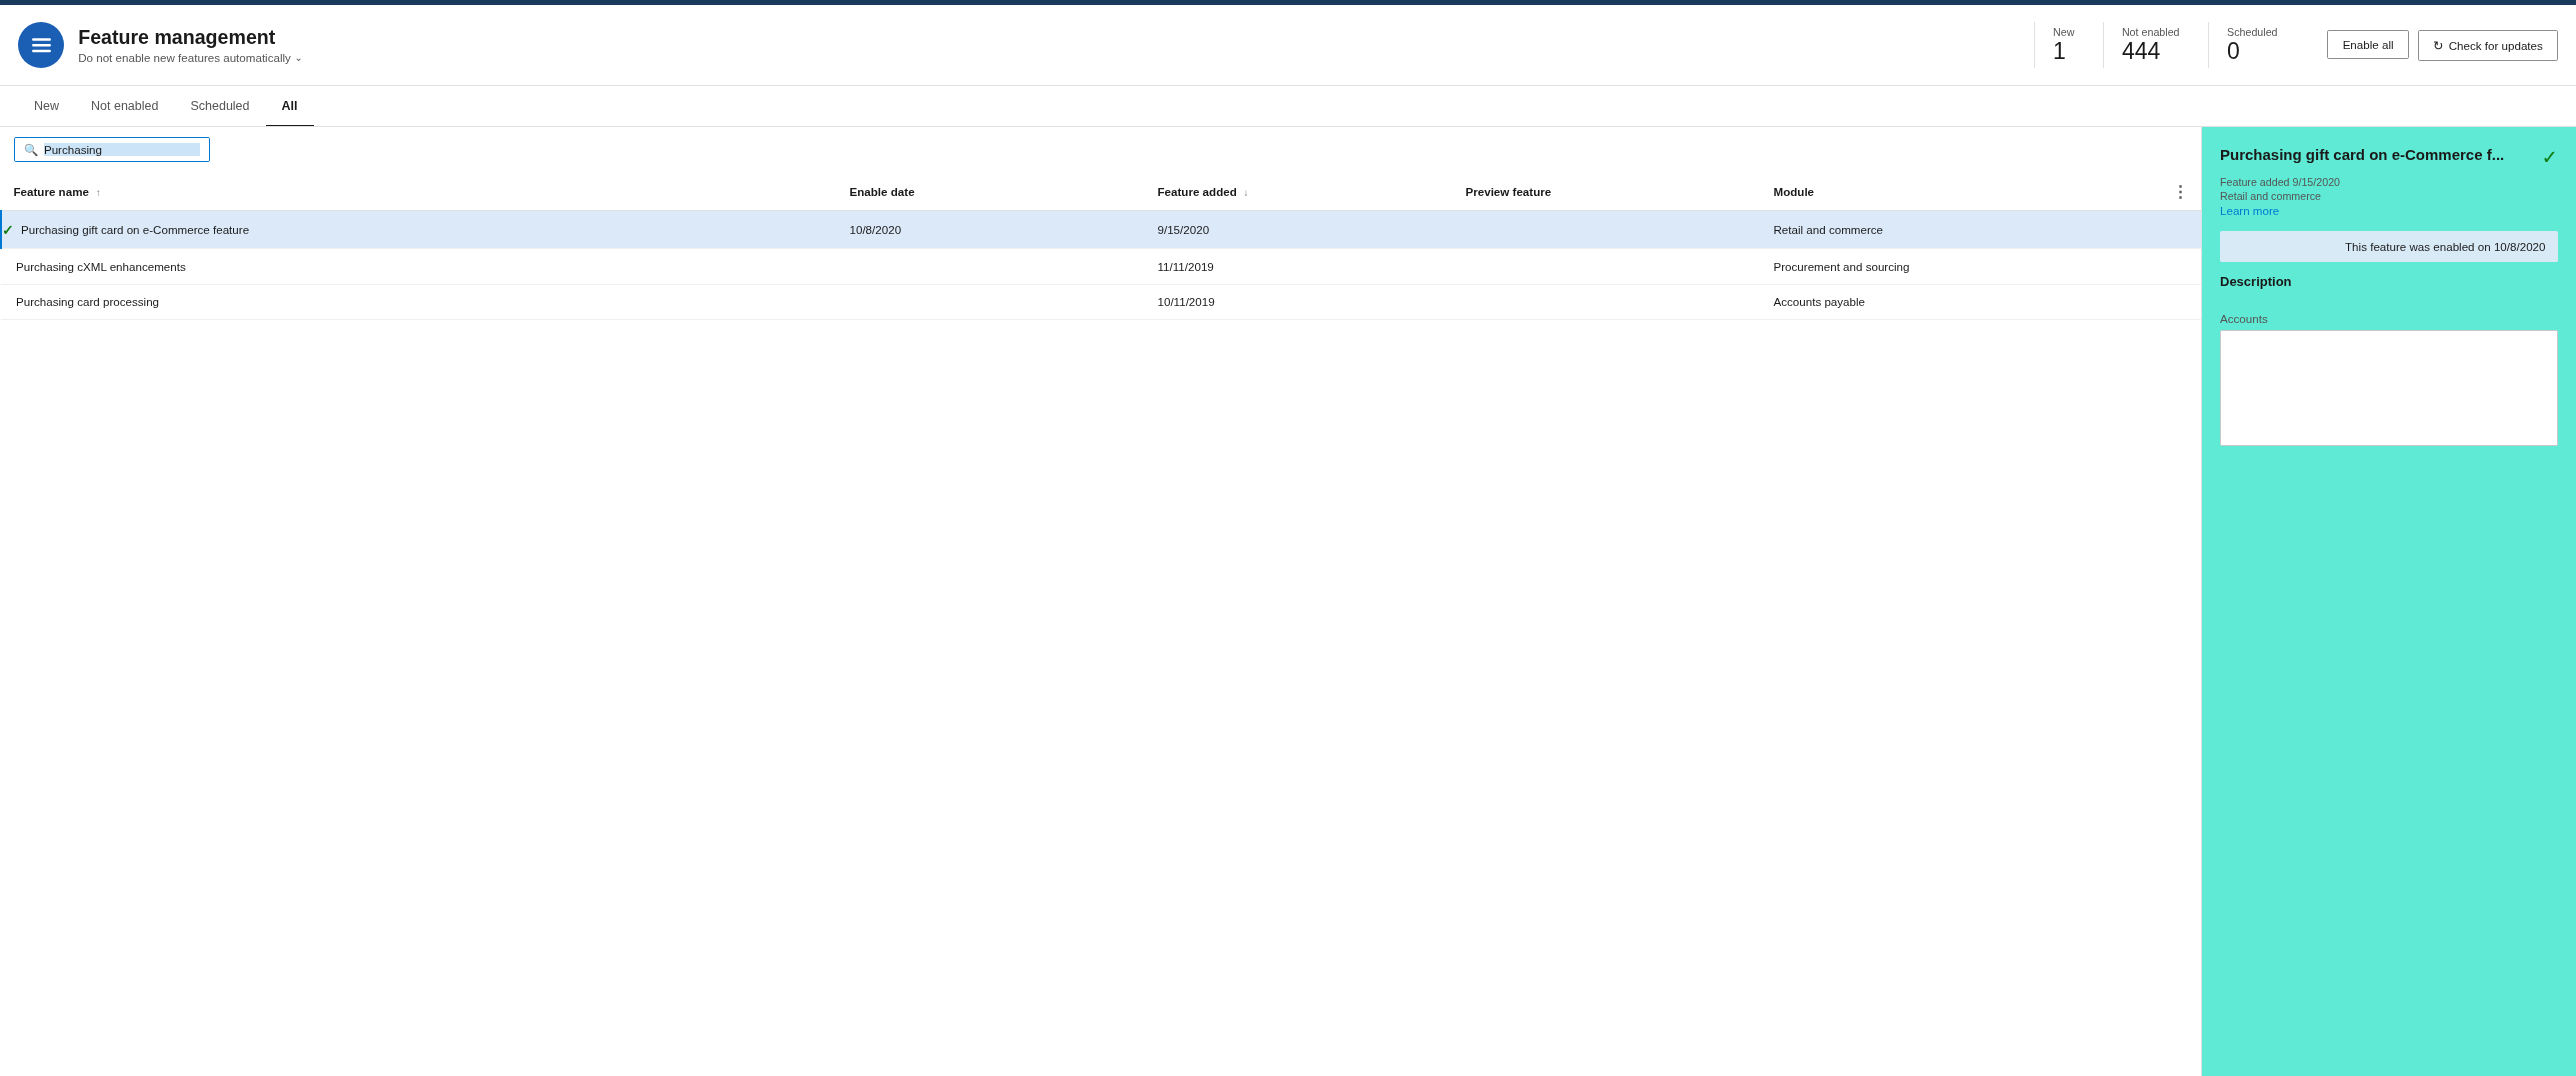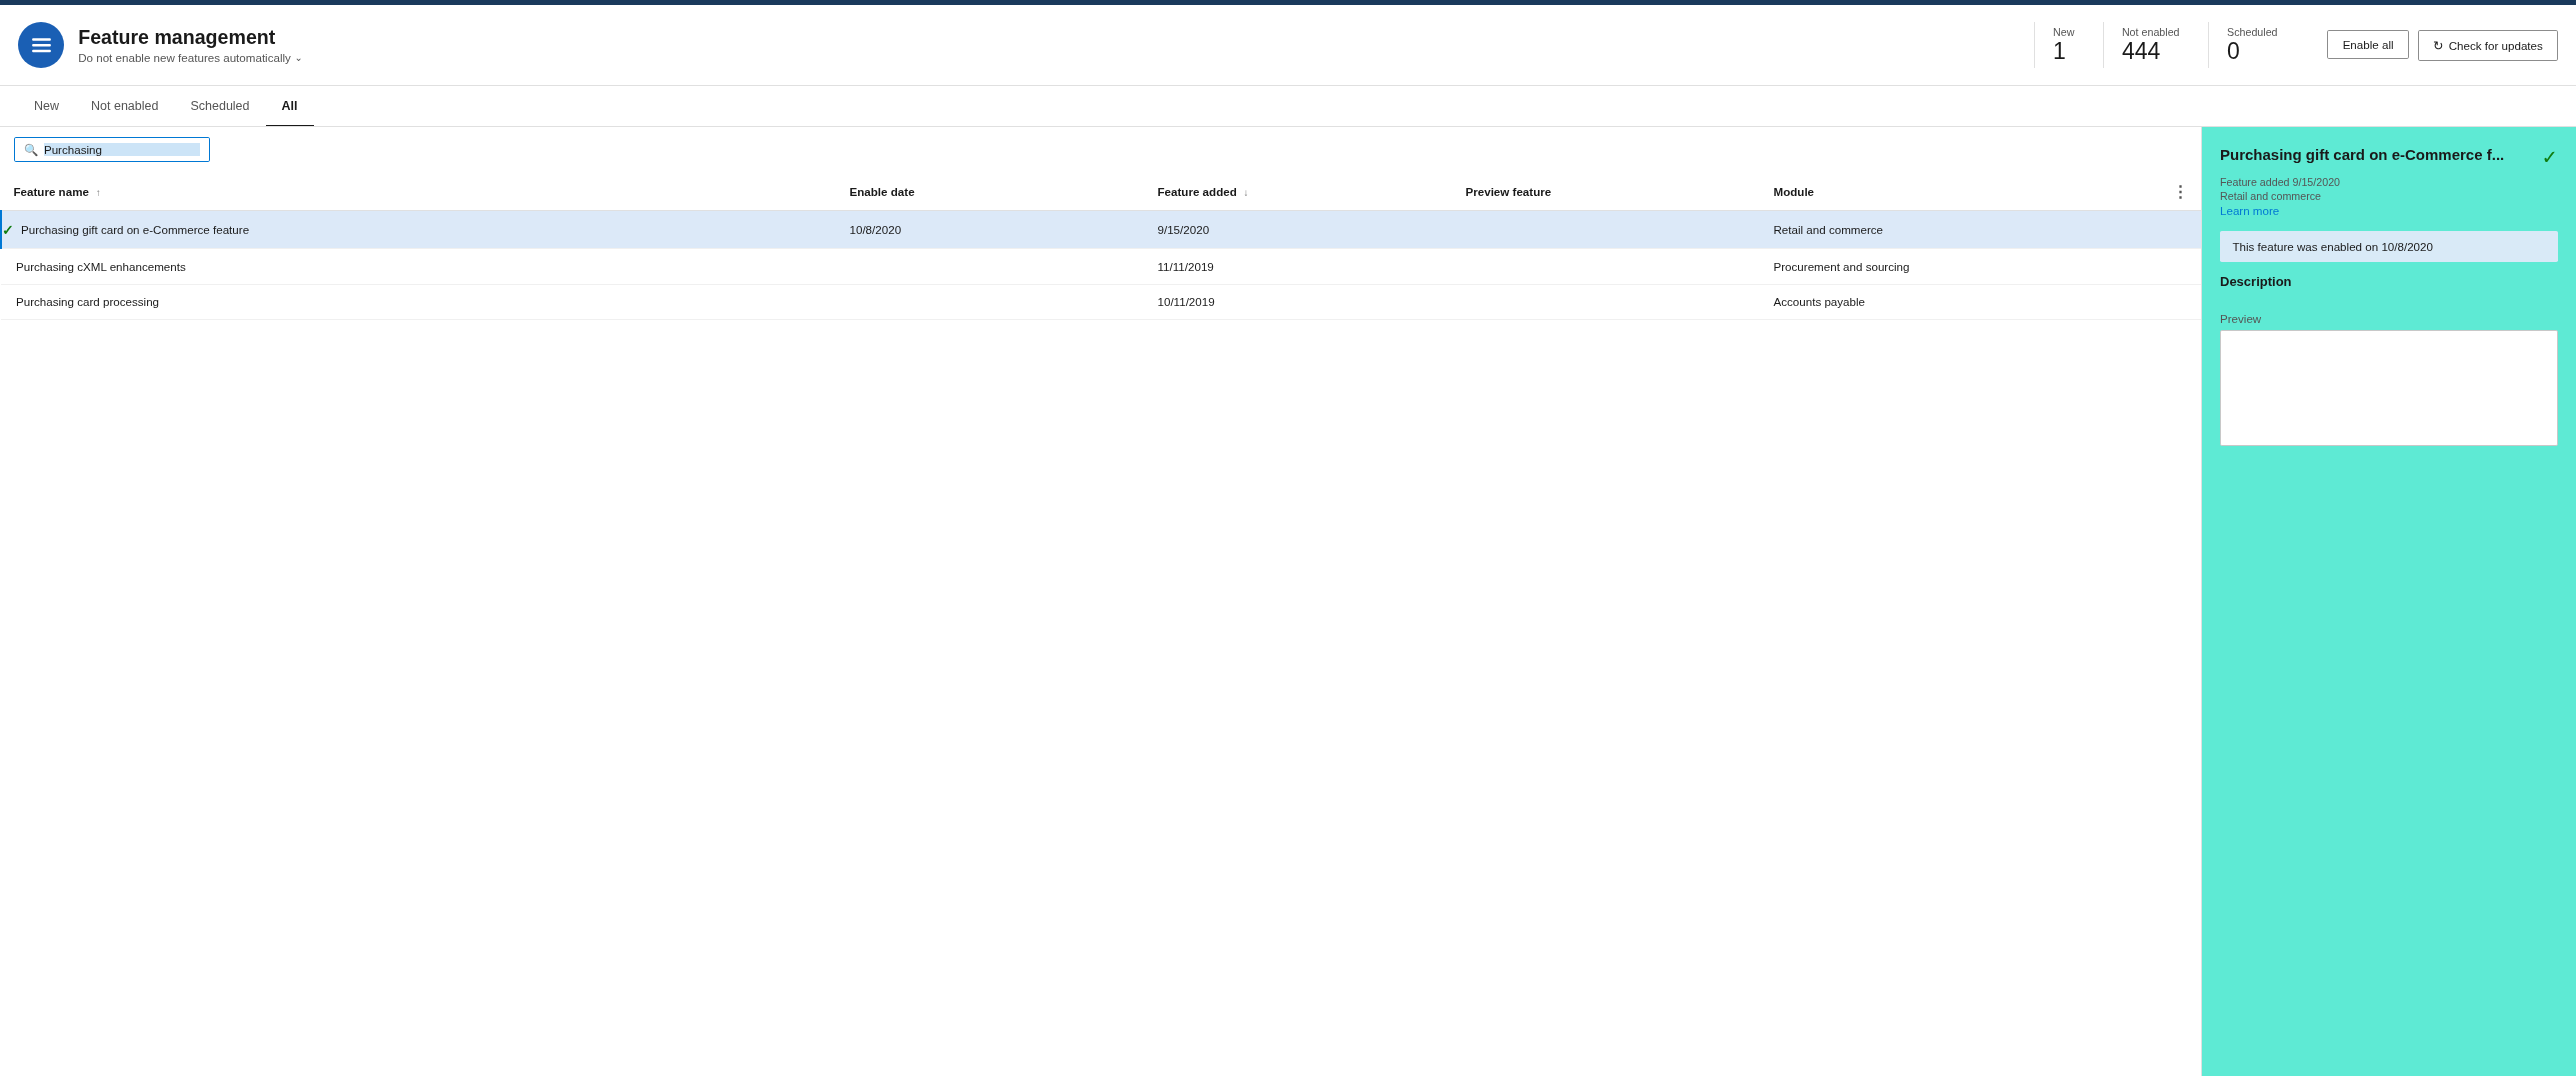--- a/index.html
+++ b/index.html
@@ -184,20 +184,21 @@
     .detail-meta { font-size: 10.7px; color: #555; margin-bottom: 1.8px; }
     .detail-link { font-size: 11.6px; color: #0078d4; cursor: pointer; text-decoration: none; }
 
     .enabled-banner {
       background: #d9eaf7;
       color: #1a1a1a;
       font-size: 11.6px;
       padding: 9px 12.5px;
       margin: 12.5px 0;
       border-radius: 1.8px;
+      text-align: right;
     }
 
     .detail-section-title {
       font-size: 13px;
       font-weight: 600;
       margin-bottom: 23px;
       color: #1a1a1a;
     }
     .detail-description {
       font-size: 11.6px;
@@ -351,18 +352,18 @@
       <span class="check-circle">✓</span>
     </div>
     <div class="detail-meta">Feature added 9/15/2020</div>
     <div class="detail-meta">Retail and commerce</div>
     <a class="detail-link">Learn more</a>
 
     <div class="enabled-banner">This feature was enabled on 10/8/2020</div>
 
     <div class="detail-section-title">Description</div>
 
-    <div class="comments-label">Preview</div>
+    <div class="comments-label">Accounts</div>
     <textarea class="comments-textarea" style=""></textarea>
   </div>
 
 </div>
 
 
 </body></html>

